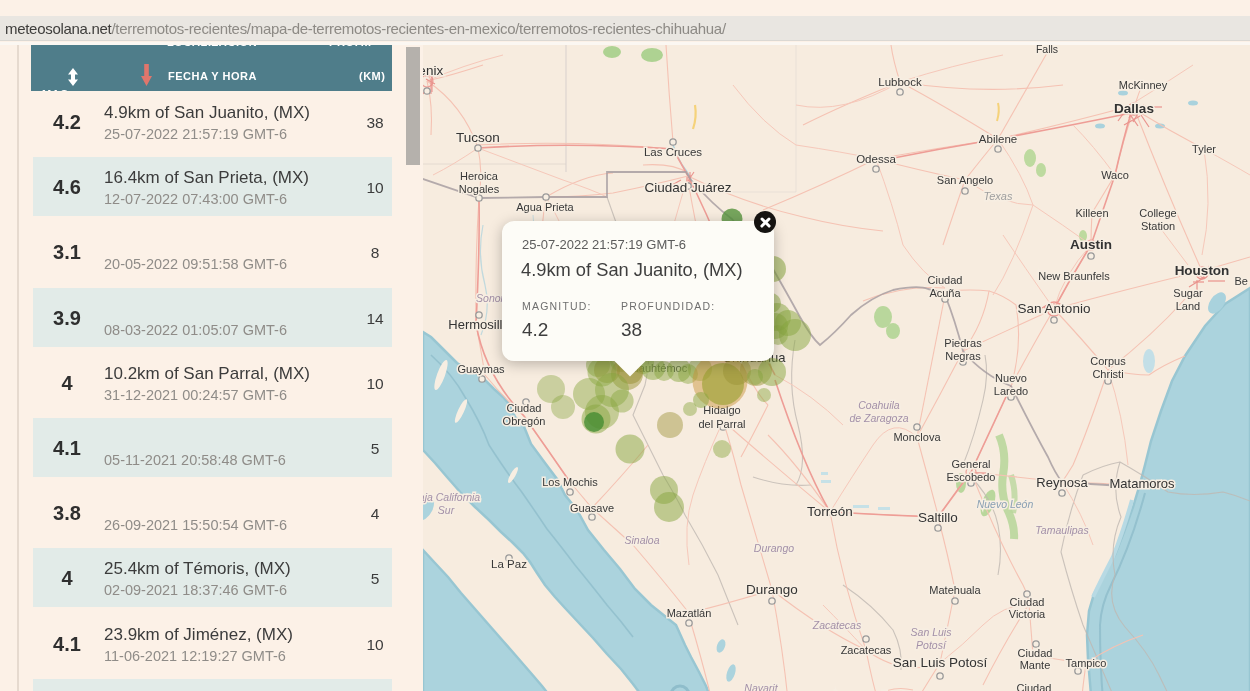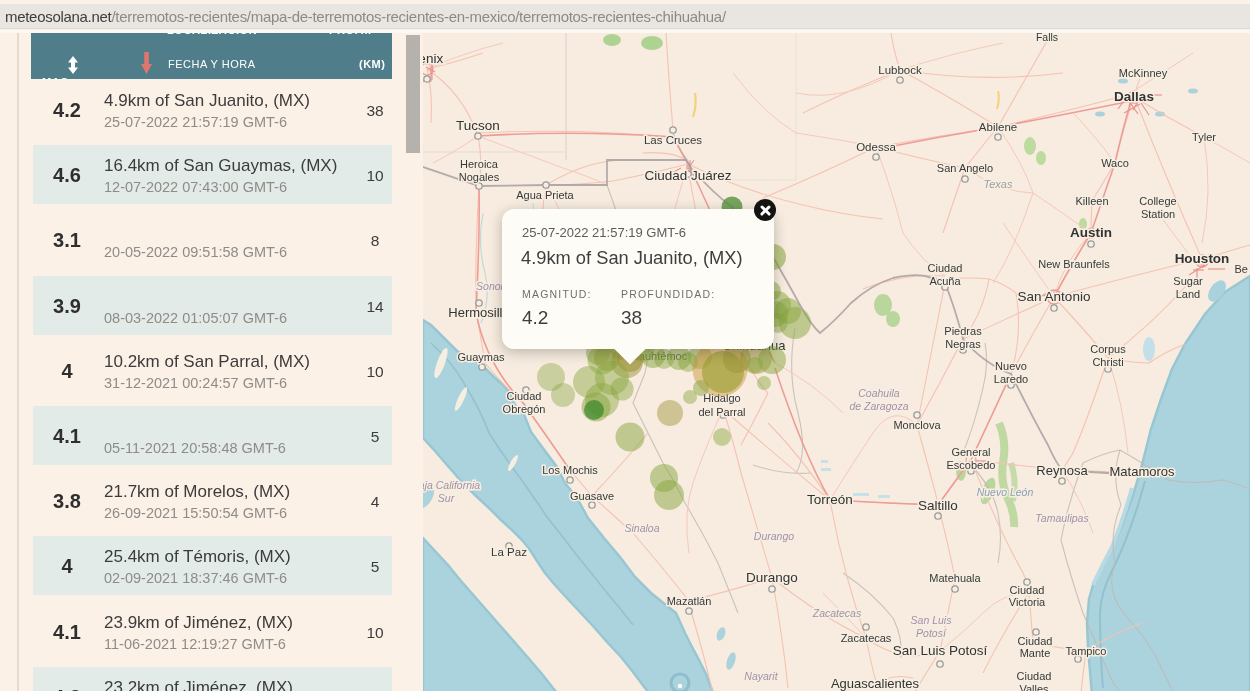--- a/index.html
+++ b/index.html
@@ -1,28 +1,28 @@
 <!DOCTYPE html>
 <html><head>
 <meta charset="utf-8">
 <style>
   * { margin:0; padding:0; box-sizing:border-box; }
   html,body { width:1250px; height:691px; overflow:hidden; background:#fcf1e7; font-family:"Liberation Sans", sans-serif; }
-  #stage { position:absolute; left:0; top:4px; width:1250px; height:630px;padding-left:20px; }
+  #stage { position:absolute; left:0; top:16px; width:1250px; height:630px;padding-left:20px; }
   .urlbar { position:absolute; left:0; top:0; width:1250px; height:25px; background:#e9e6e1; border-bottom:1px solid #dbd8d3; }
   .urlbar .t { position:absolute; left:5px; top:3.5px; font-size:15px; color:#8d8a85; letter-spacing:-0.3px; white-space:nowrap; }
   .urlbar .t b { color:#3e3d3b; font-weight:normal; }
   .gapstrip { position:absolute; left:0; top:26px; width:1250px; height:3px; background:#fbf7f2; }
   .vline { position:absolute; left:17px; top:29px; width:2px; height:662px; background:#e6dacf; }
   
   .panel { position:absolute; left:31px; top:29px; width:361px; height:662px; }
   .thead { position:absolute; left:0; top:0; width:361px; height:46px; background:#4f7d8a; overflow:hidden; }
   .thead .mag { position:absolute; left:11px; top:6px; color:#fff; font-weight:bold; font-size:11px; letter-spacing:0.5px;margin-top:37px; }
   .thead .loc1 { position:absolute; left:136px; top:-9px; color:#fff; font-weight:bold; font-size:11px; letter-spacing:0.6px; }
-  .thead .fecha { position:absolute; left:137px; top:25px; color:#fff; font-weight:normal; font-size:11px; letter-spacing:0.5px; }
+  .thead .fecha { position:absolute; left:137px; top:25px; color:#fff; font-weight:bold; font-size:11px; letter-spacing:0.5px; }
   .thead .prof1 { position:absolute; left:298px; top:-9px; color:#fff; font-weight:bold; font-size:11px; letter-spacing:0.6px; }
   .thead .km { position:absolute; left:328px; top:25px; color:#fff; font-weight:bold; font-size:11px; letter-spacing:0.5px;text-align:center; }
   .rows { position:absolute; left:0; top:46px; width:361px; height:616px; }
   .row { position:absolute; left:0; width:361px; height:65px; }
   .row.alt .bg { position:absolute; left:2px; top:-1px; right:0px; bottom:7px; background:#e2ebe8; }
   .row .mg { position:absolute; left:0px; top:0; width:72px; height:59px; line-height:59px; text-align:center; font-size:20px; font-weight:bold; color:#2f2f2f; }
   .row .l1 { position:absolute; left:73px; top:10px; font-size:17px; color:#3c3c3c; white-space:nowrap; }
   .row .l2 { position:absolute; left:73px; top:33px; font-size:14.5px; color:#8f8c88; white-space:nowrap; }
   .row .dp { position:absolute; left:319px; top:0; width:50px; height:59px; line-height:59px; text-align:center; font-size:15.5px; color:#3c3c3c; }
   .thumb { position:absolute; left:406px; top:31px; width:14px; height:118px; background:#b5b1ac; }
@@ -547,21 +547,21 @@
     <div class="rows" id="rows">
         <div class="row" style="top:2.0px">
           <div class="mg">4.2</div>
           <div class="l1">4.9km of San Juanito, (MX)</div>
           <div class="l2">25-07-2022 21:57:19 GMT-6</div>
           <div class="dp">38</div>
         </div>
         <div class="row alt" style="top:67.2px">
           <div class="bg"></div>
           <div class="mg">4.6</div>
-          <div class="l1">16.4km of San Guaymas, (MX)</div>
+          <div class="l1">16.4km of San Prieta, (MX)</div>
           <div class="l2">12-07-2022 07:43:00 GMT-6</div>
           <div class="dp">10</div>
         </div>
         <div class="row" style="top:132.4px">
           <div class="mg">3.1</div>
           <div class="l2">20-05-2022 09:51:58 GMT-6</div>
           <div class="dp">8</div>
         </div>
         <div class="row alt" style="top:197.60000000000002px">
           <div class="bg"></div>
@@ -576,21 +576,20 @@
           <div class="dp">10</div>
         </div>
         <div class="row alt" style="top:328.0px">
           <div class="bg"></div>
           <div class="mg">4.1</div>
           <div class="l2">05-11-2021 20:58:48 GMT-6</div>
           <div class="dp">5</div>
         </div>
         <div class="row" style="top:393.20000000000005px">
           <div class="mg">3.8</div>
-          <div class="l1">21.7km of Morelos, (MX)</div>
           <div class="l2">26-09-2021 15:50:54 GMT-6</div>
           <div class="dp">4</div>
         </div>
         <div class="row alt" style="top:458.40000000000003px">
           <div class="bg"></div>
           <div class="mg">4</div>
           <div class="l1">25.4km of Témoris, (MX)</div>
           <div class="l2">02-09-2021 18:37:46 GMT-6</div>
           <div class="dp">5</div>
         </div>

